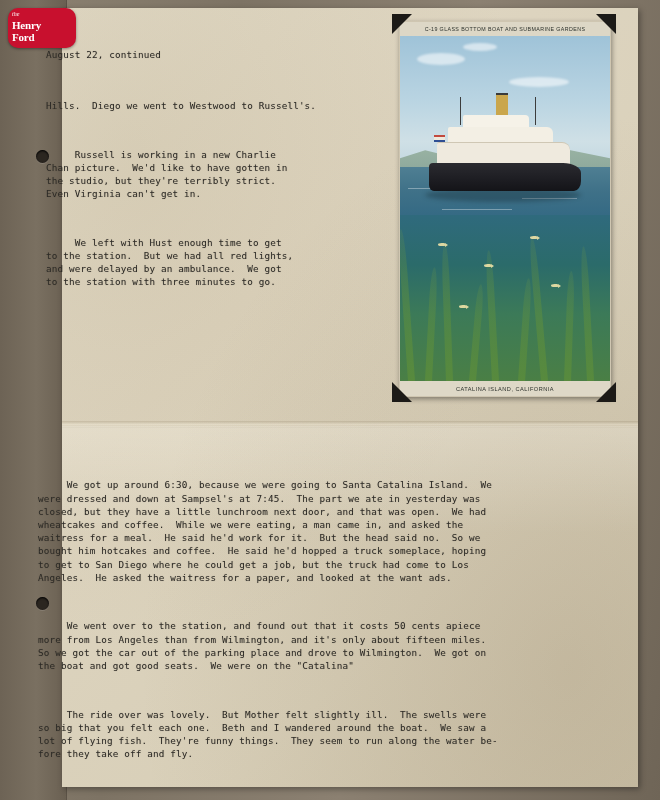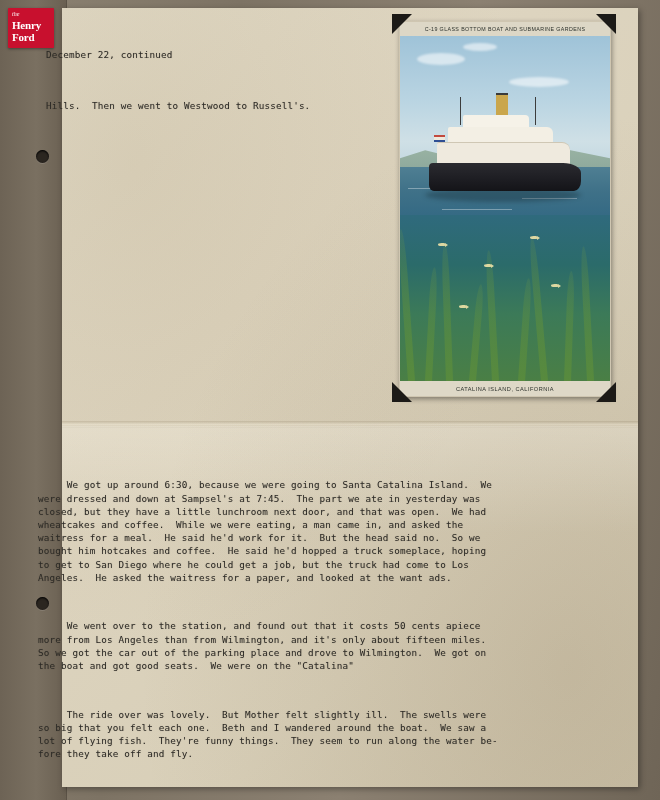--- a/index.html
+++ b/index.html
@@ -289,25 +289,25 @@
   }
   .corner.tl { left: 2px;  top: 2px;   border-width: 20px 20px 0 0; border-color: #1c1a17 transparent transparent transparent; }
   .corner.tr { right: 2px; top: 2px;   border-width: 0 20px 20px 0; border-color: transparent #1c1a17 transparent transparent; }
   .corner.bl { left: 2px;  bottom: 2px;border-width: 20px 0 0 20px; border-color: transparent transparent transparent #1c1a17; }
   .corner.br { right: 2px; bottom: 2px;border-width: 0 0 20px 20px; border-color: transparent transparent #1c1a17 transparent; }
 
   
   .logo {
     position: absolute;
     left: 8px; top: 8px;
-    width: 46px; height: 40px;
+    width: 68px; height: 40px;
     background: #c8102e;
     color: #ffffff;
     font-family: "Liberation Serif", serif;
-    border-radius: 1px;
+    border-radius: 10px;
     z-index: 30;
     box-shadow: 0 1px 3px rgba(0,0,0,0.4);
   }
   .logo .the {
     position: absolute;
     left: 4px; top: 3px;
     font-size: 6px;
     font-style: italic;
     font-family: "Liberation Serif", serif;
   }
@@ -334,22 +334,30 @@
   <div class="binding"></div>
   <div class="punch p1"></div>
   <div class="punch p2"></div>
 
   <div class="sheet">
     <div class="crease"></div>
     <div class="sheet-lower-edge"></div>
   </div>
 
   <div class="typed" id="block-top">
-    <div class="heading">December 22, continued</div>
-    <div class="para">Hills.  Then we went to Westwood to Russell's.</div>
+    <div class="heading">August 22, continued</div>
+    <div class="para">Hills.  Diego we went to Westwood to Russell's.</div>
+    <div class="para">     Russell is working in a new Charlie
+Chan picture.  We'd like to have gotten in
+the studio, but they're terribly strict.
+Even Virginia can't get in.</div>
+    <div class="para">     We left with Hust enough time to get
+to the station.  But we had all red lights,
+and were delayed by an ambulance.  We got
+to the station with three minutes to go.</div>
   </div>
 
   <div class="typed" id="block-bottom">
     <div class="para">     We got up around 6:30, because we were going to Santa Catalina Island.  We
 were dressed and down at Sampsel's at 7:45.  The part we ate in yesterday was
 closed, but they have a little lunchroom next door, and that was open.  We had
 wheatcakes and coffee.  While we were eating, a man came in, and asked the
 waitress for a meal.  He said he'd work for it.  But the head said no.  So we
 bought him hotcakes and coffee.  He said he'd hopped a truck someplace, hoping
 to get to San Diego where he could get a job, but the truck had come to Los

